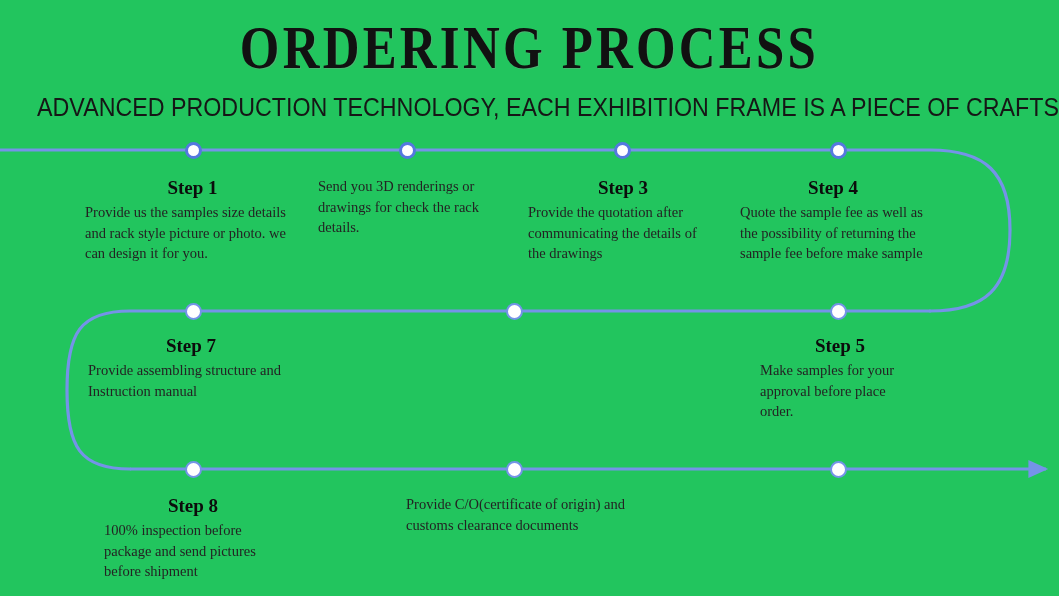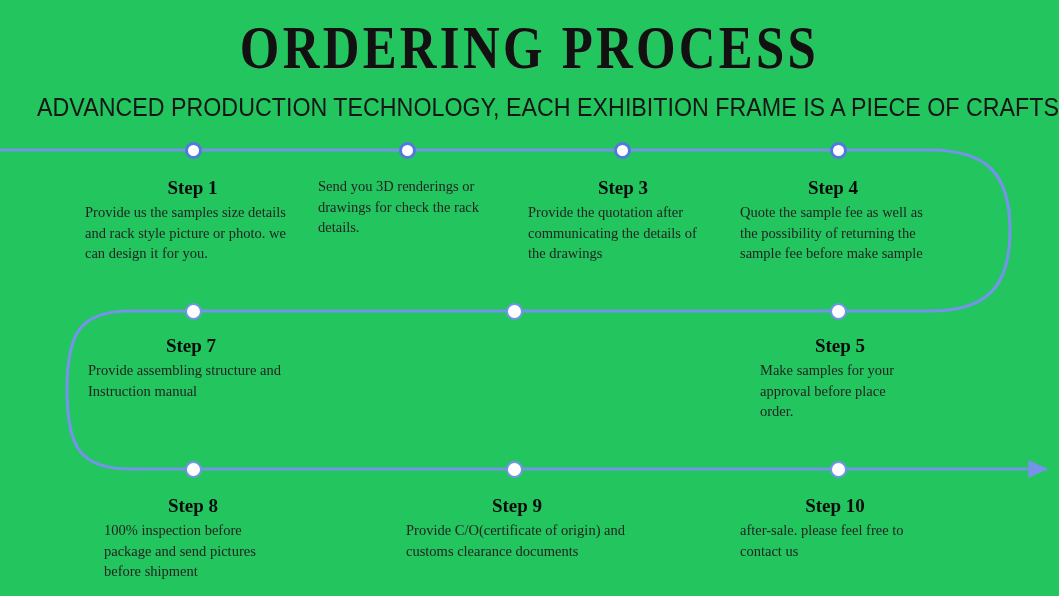--- a/index.html
+++ b/index.html
@@ -174,22 +174,17 @@
     <div class="step-title">Step 5</div>
     <div class="step-body align-left">Make samples for your approval before place order.</div>
   </div>
 
   <div class="step" style="left:104px; top:494px; width:178px;">
     <div class="step-title">Step 8</div>
     <div class="step-body align-left">100% inspection before package and send pictures before shipment</div>
   </div>
 
   <div class="step" style="left:406px; top:494px; width:222px;">
-    <div class="step-title">Step 9</div>
     <div class="step-body align-left">Provide C/O(certificate of origin) and customs clearance documents</div>
   </div>
 
-  <div class="step" style="left:740px; top:494px; width:190px;">
-    <div class="step-title">Step 10</div>
-    <div class="step-body align-left">after-sale. please feel free to contact us</div>
-  </div>
 
 </div>
 
 </body></html>

